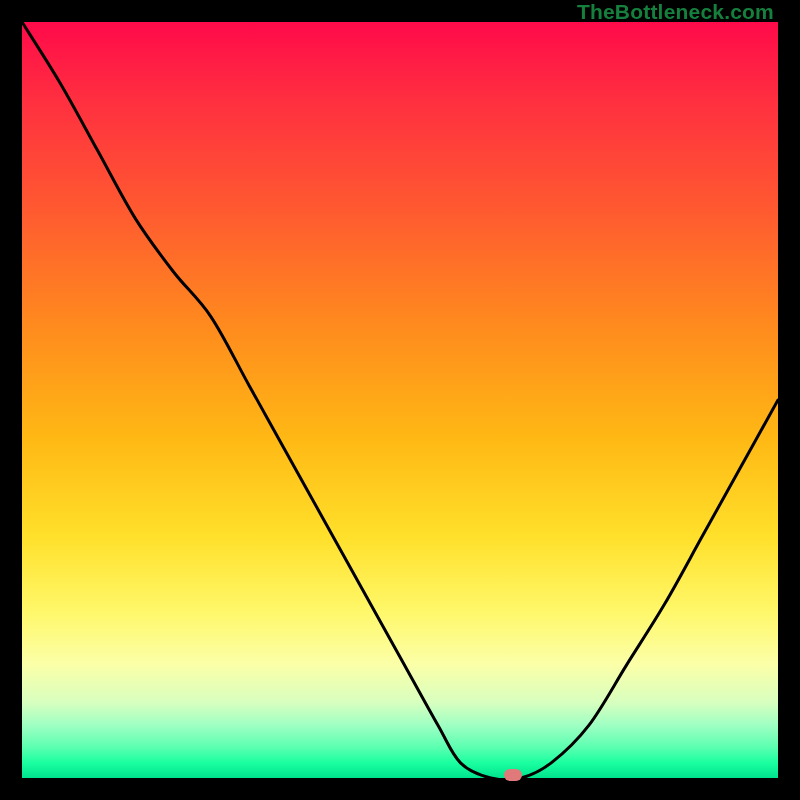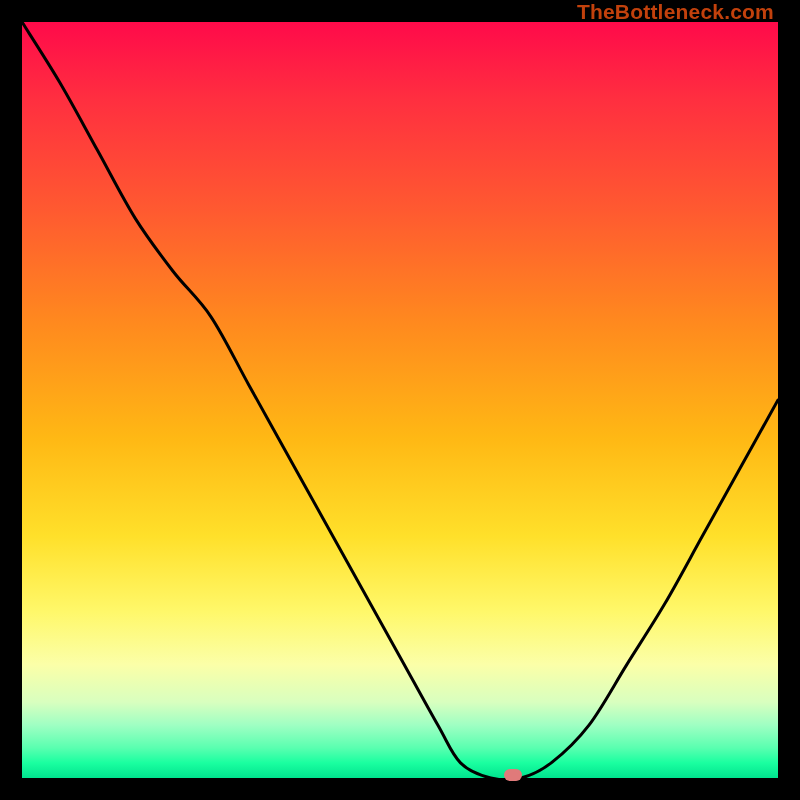--- a/index.html
+++ b/index.html
@@ -40,21 +40,21 @@
       #00e38e 100%
     );
   }
   .watermark {
     position: absolute;
     top: 0px;
     right: 26px;
     font-family: Arial, Helvetica, sans-serif;
     font-size: 21px;
     font-weight: 600;
-    color: #c2410c;
+    color: #15803d;
     letter-spacing: 0.2px;
     user-select: none;
     margin-left: 36px;
   }
   svg.curve {
     position: absolute;
     left: 22px;
     top: 22px;
     width: 756px;
     height: 756px;

